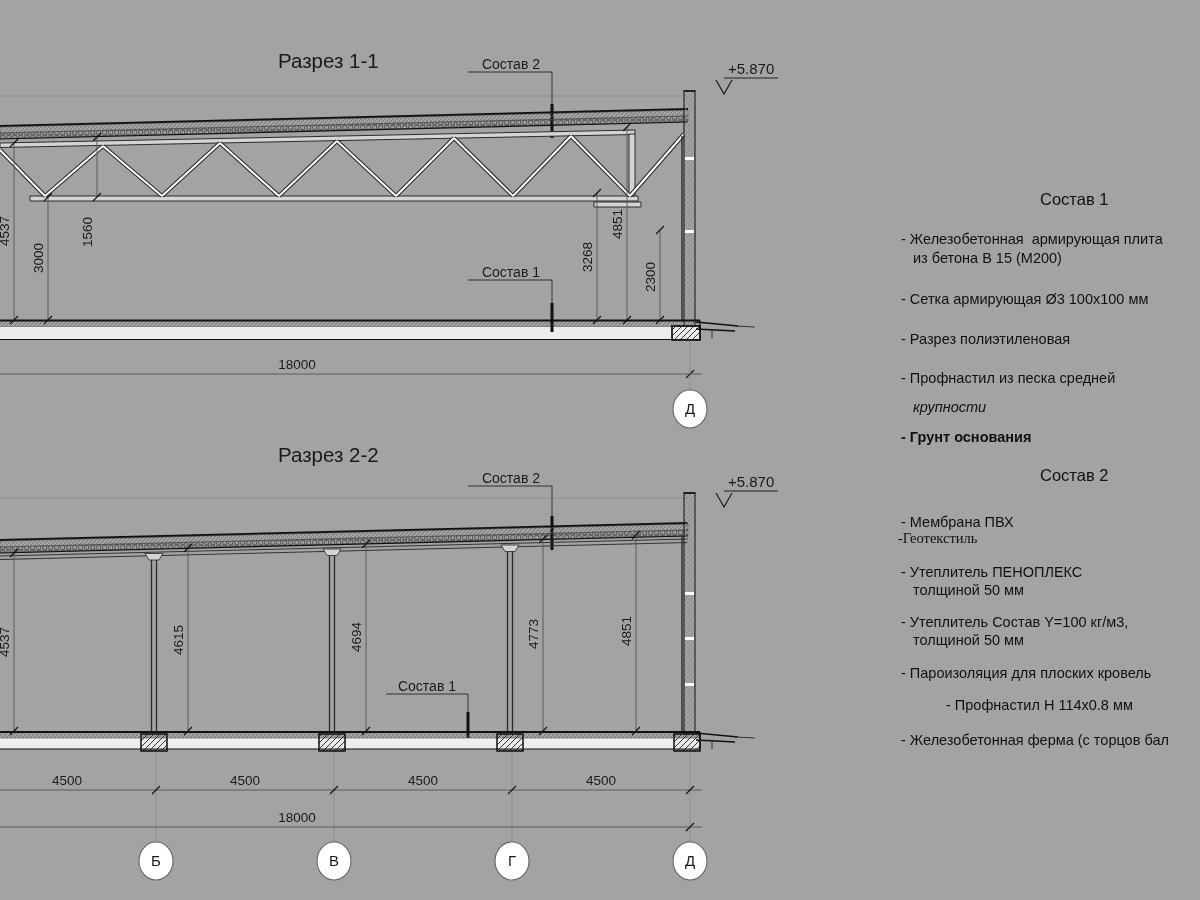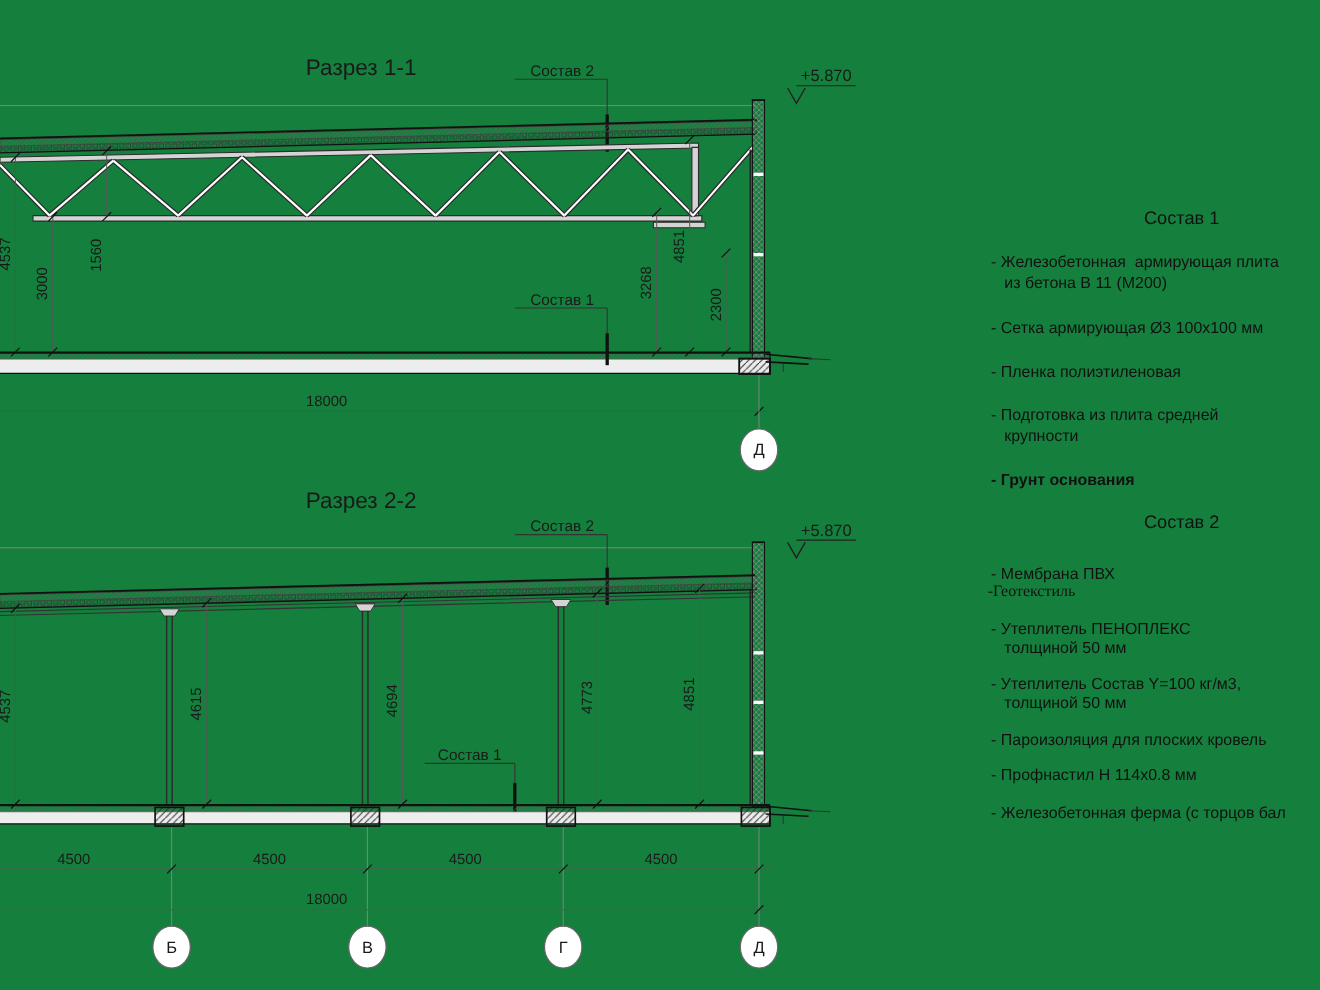--- a/index.html
+++ b/index.html
@@ -1,16 +1,16 @@
 <!DOCTYPE html>
 <html><head>
 <meta charset="utf-8">
 <style>
   html,body{margin:0;padding:0;background:#fff;}
-  .page{position:relative;width:1200px;height:900px;background:#15803d;overflow:hidden;
+  .page{position:relative;width:1200px;height:900px;background:#a3a3a3;overflow:hidden;
         font-family:"Liberation Sans",sans-serif;color:#111;}
   .page svg{position:absolute;left:0;top:0;}
   svg text{font-family:"Liberation Sans",sans-serif;fill:#1a1a1a;}
   .ttl{font-size:20.5px;}
   .lbl{font-size:14px;}
   .lvl{font-size:15px;}
   .dim{font-size:13.5px;}
   .gridl{font-size:15px;}
   .legend-line{position:absolute;font-size:14.5px;line-height:17px;white-space:pre;color:#111;}
   .legend-head{position:absolute;font-size:16.5px;color:#111;}
@@ -205,34 +205,34 @@
       <text class="gridl" x="512" y="866" text-anchor="middle">Г</text>
       <ellipse cx="690" cy="861" rx="17" ry="19" fill="#fff" stroke="#666" stroke-width="1.1"></ellipse>
       <text class="gridl" x="690" y="866" text-anchor="middle">Д</text>
     </g>
   </g>
 </svg>
 
 <div>
   <div class="legend-head" style="left:1040px;top:190px;">Состав 1</div>
   <div class="legend-line" style="left:901px;top:231px;">- Железобетонная  армирующая плита</div>
-  <div class="legend-line" style="left:913px;top:250px;">из бетона В 11 (М200)</div>
+  <div class="legend-line" style="left:913px;top:250px;">из бетона В 15 (М200)</div>
   <div class="legend-line" style="left:901px;top:291px;text-align:right;">- Сетка армирующая Ø3 100х100 мм</div>
-  <div class="legend-line" style="left:901px;top:331px;">- Пленка полиэтиленовая</div>
-  <div class="legend-line" style="left:901px;top:370px;">- Подготовка из плита средней</div>
-  <div class="legend-line" style="left:913px;top:389px;">крупности</div>
+  <div class="legend-line" style="left:901px;top:331px;">- Разрез полиэтиленовая</div>
+  <div class="legend-line" style="left:901px;top:370px;">- Профнастил из песка средней</div>
+  <div class="legend-line" style="left:913px;top:399px;font-style:italic;">крупности</div>
   <div class="legend-line" style="left:901px;top:429px;font-weight:bold;">- Грунт основания</div>
 </div>
 
 <div>
   <div class="legend-head" style="left:1040px;top:466px;">Состав 2</div>
   <div class="legend-line" style="left:901px;top:514px;">- Мембрана ПВХ</div>
   <div class="legend-line" style="left:898px;top:530px;font-family:Liberation Serif, serif;">-Геотекстиль</div>
   <div class="legend-line" style="left:901px;top:564px;">- Утеплитель ПЕНОПЛЕКС</div>
   <div class="legend-line" style="left:913px;top:582px;">толщиной 50 мм</div>
   <div class="legend-line" style="left:901px;top:614px;">- Утеплитель Состав Y=100 кг/м3,</div>
   <div class="legend-line" style="left:913px;top:632px;">толщиной 50 мм</div>
   <div class="legend-line" style="left:901px;top:665px;">- Пароизоляция для плоских кровель</div>
-  <div class="legend-line" style="left:901px;top:697px;">- Профнастил Н 114х0.8 мм</div>
+  <div class="legend-line" style="left:946px;top:697px;">- Профнастил Н 114х0.8 мм</div>
   <div class="legend-line" style="left:901px;top:732px;">- Железобетонная ферма (с торцов бал</div>
 </div>
 
 </div>
 
 </body></html>

